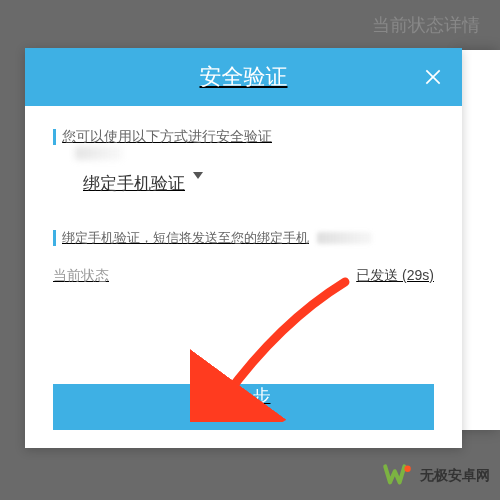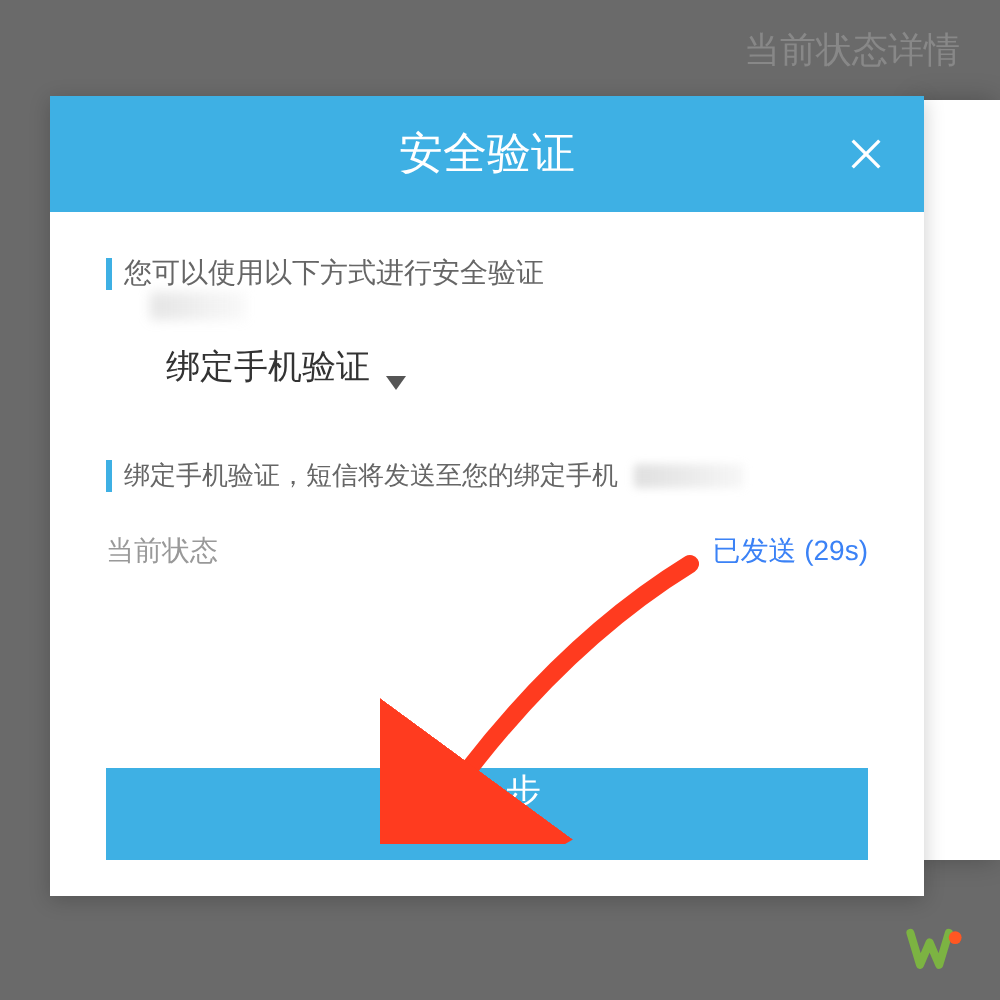--- a/index.html
+++ b/index.html
@@ -51,20 +51,21 @@
       position: absolute;
       top: 48px;
       left: 25px;
       right: 38px;
       height: 400px;
       background: #fff;
       z-index: 3;
       display: flex;
       flex-direction: column;
       box-shadow: 0 2px 10px rgba(0,0,0,0.2);
+      text-decoration: underline;
     }
     .modal-header {
       background: #3eb0e4;
       height: 58px;
       display: flex;
       align-items: center;
       justify-content: center;
       position: relative;
       color: #fff;
     }
@@ -102,21 +103,21 @@
       margin-bottom: 26px;
     }
     .accent-bar {
       width: 3px;
       height: 16px;
       background: #3eb0e4;
       display: inline-block;
     }
     .dropdown {
       display: inline-flex;
-      align-items: flex-end;
+      align-items: flex-start;
       gap: 8px;
       color: #333;
       font-size: 17px;
       margin-left: 30px;
       margin-bottom: 34px;
       cursor: pointer;
     }
     .dropdown-arrow {
       width: 0;
       height: 0;
@@ -145,21 +146,21 @@
       align-items: center;
       height: 38px;
       margin-top: 2px;
     }
     .input-label {
       color: #999;
       font-size: 14px;
     }
     .sent-badge {
       margin-left: auto;
-      color: #3b82f6;
+      color: #404040;
       font-size: 14px;
     }
     .blur-code {
       position: absolute;
       left: 50px;
       width: 48px;
       height: 14px;
       background: linear-gradient(90deg, rgba(150,150,150,0.25), rgba(200,200,200,0.1));
       filter: blur(3px);
       border-radius: 2px;
@@ -276,14 +277,15 @@
 </svg>
 
 <div class="watermark">
   <div class="wm-logo">
     <svg viewBox="0 0 40 40" width="32" height="32">
       <path d="M 4 8 L 10 28 L 16 14 L 22 28 L 28 8" stroke="#7cb342" stroke-width="5" fill="none" stroke-linecap="round" stroke-linejoin="round"></path>
       <circle cx="32" cy="11" r="4" fill="#ff5722"></circle>
     </svg>
   </div>
   <div class="wm-text">
+    <span class="wm-cn">无极安卓网</span>
   </div>
 </div>
 
 </body></html>

